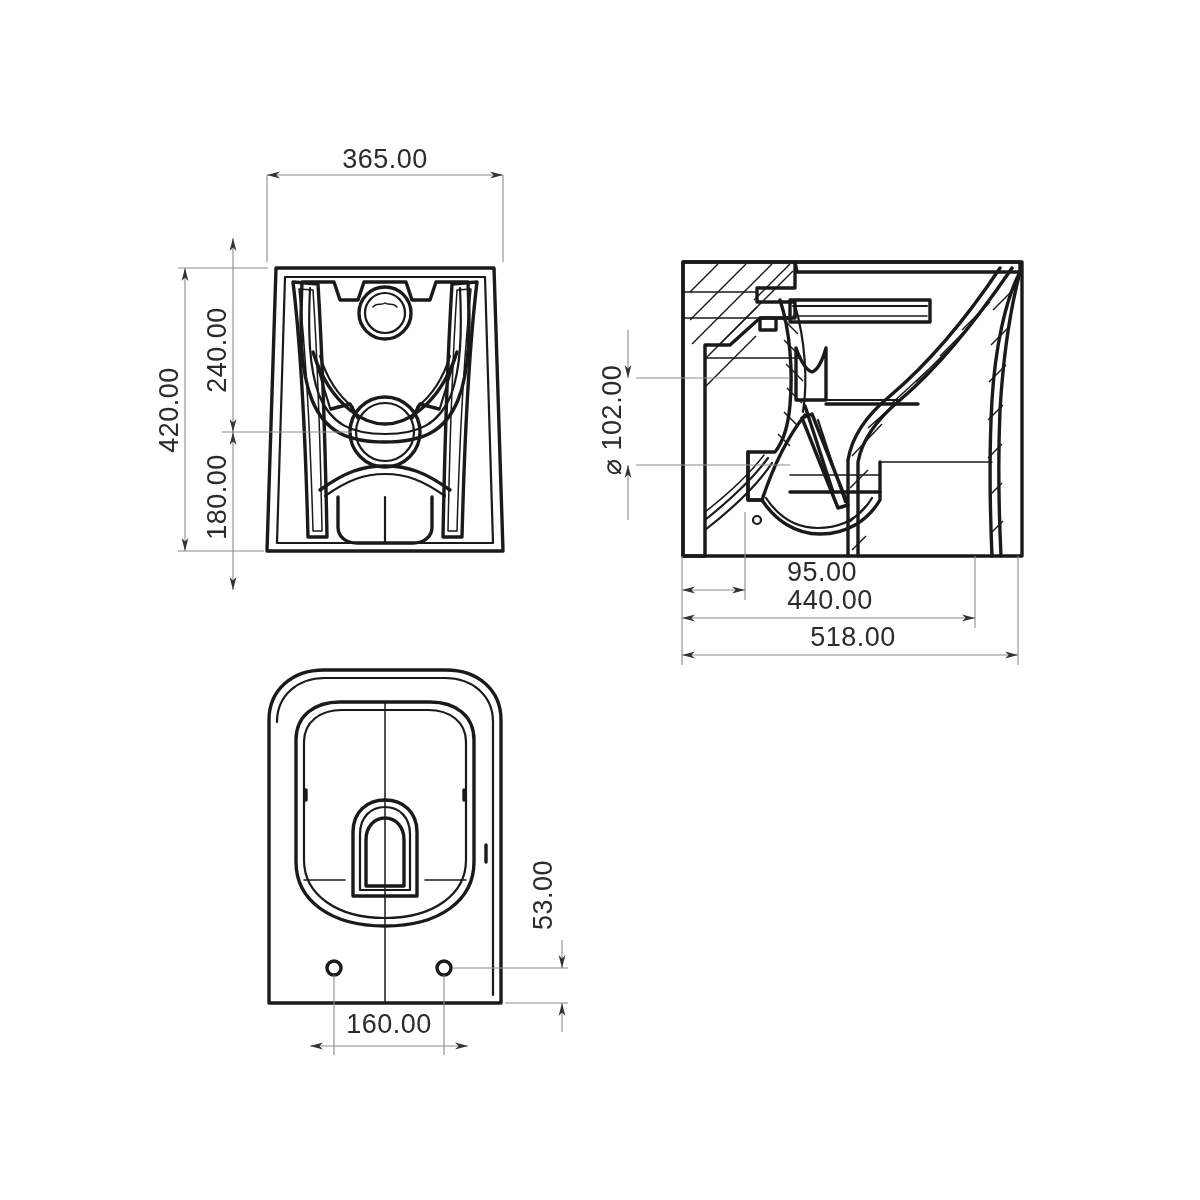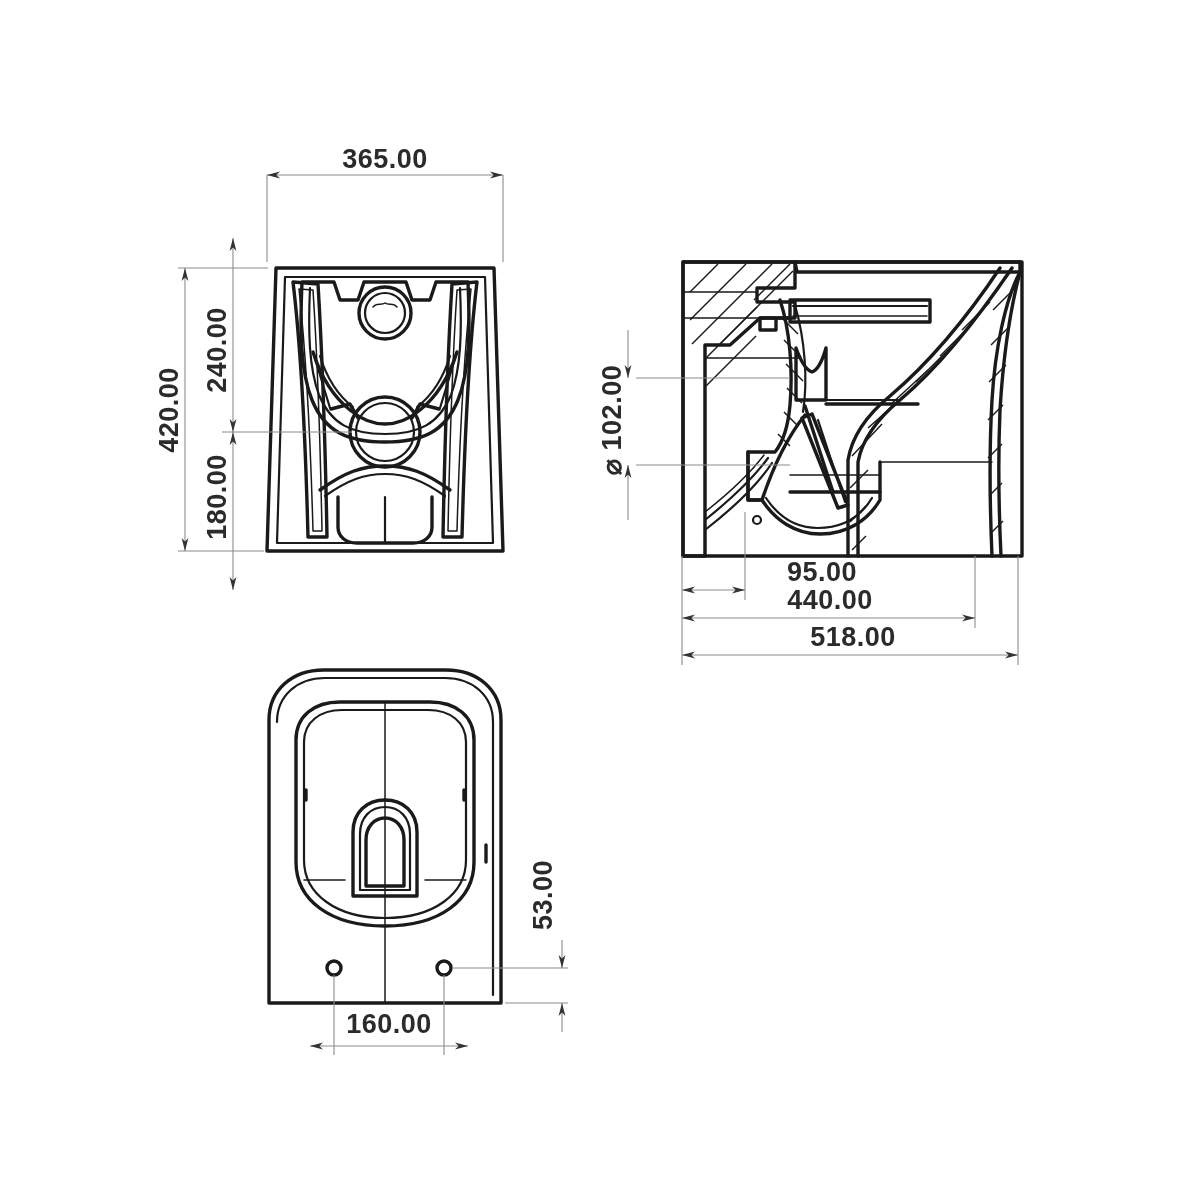--- a/index.html
+++ b/index.html
@@ -4,21 +4,21 @@
 <style>
   html,body{margin:0;padding:0;background:#ffffff;}
   body{
     width:1200px;height:1200px;
     font-family:"Liberation Sans", sans-serif;
     overflow:hidden;
     position:relative;
   }
   #sheet{
     position:absolute;inset:0;
-    width:1016px;height:1200px;font-weight:bold;
+    width:1016px;height:1200px;
   }
   svg{display:block;}
   .dimtext{
     font-family:"Liberation Sans", sans-serif;
     font-size:27px;
     fill:#2b2b2b;
     letter-spacing:0.5px;
   }
   .obj{fill:none;stroke:#1a1a1a;stroke-linecap:round;stroke-linejoin:round;}
   .thick{stroke-width:3.4;}

